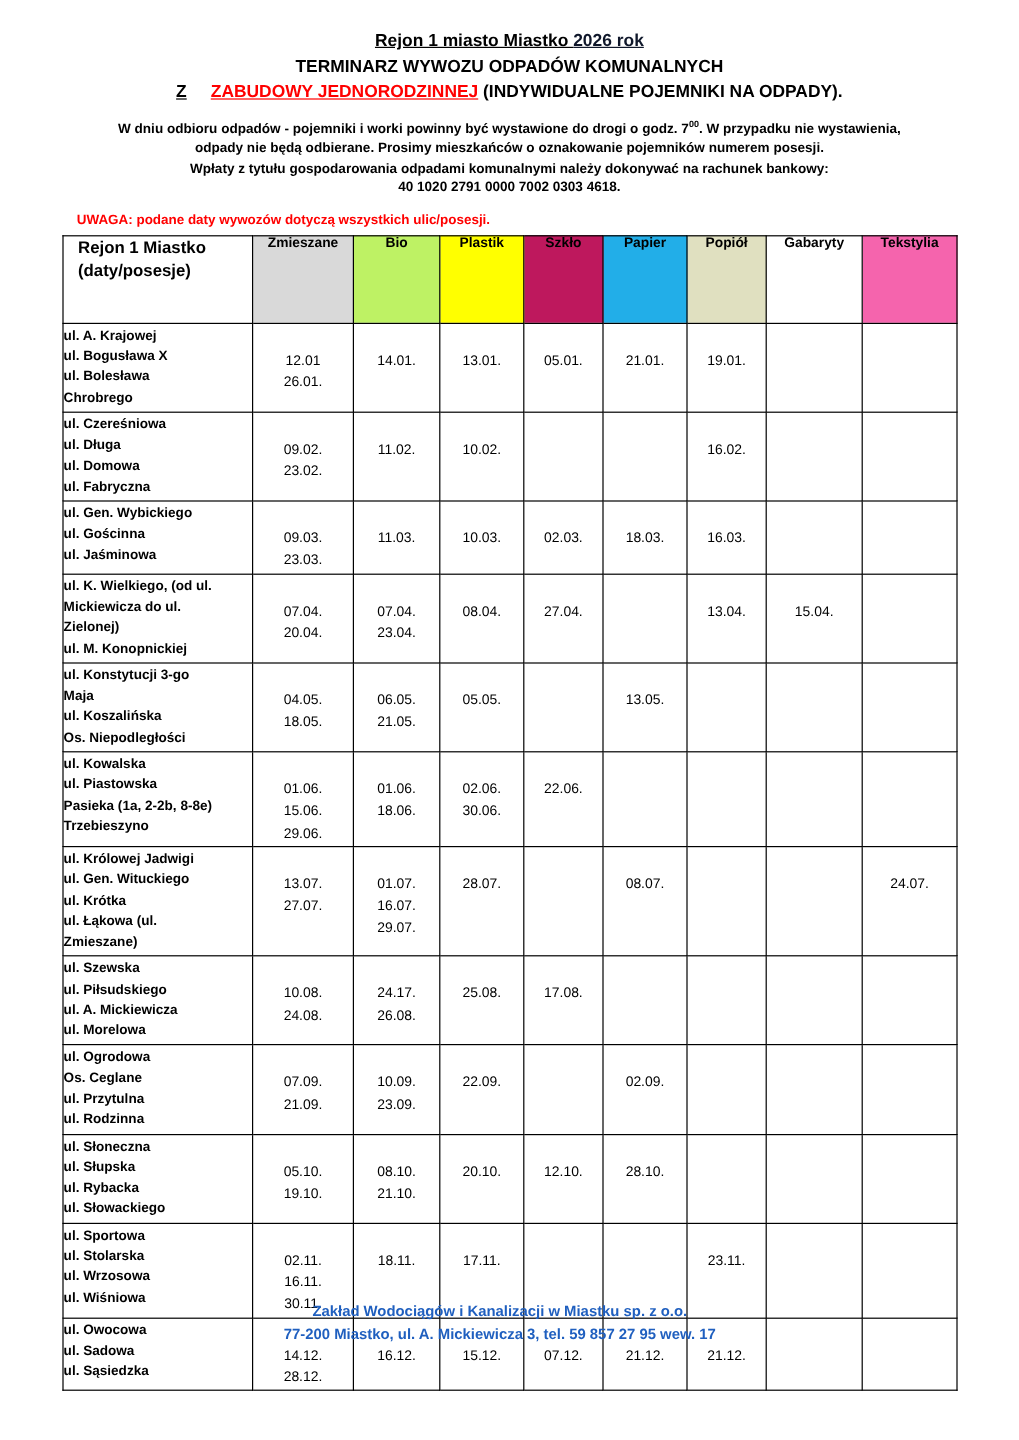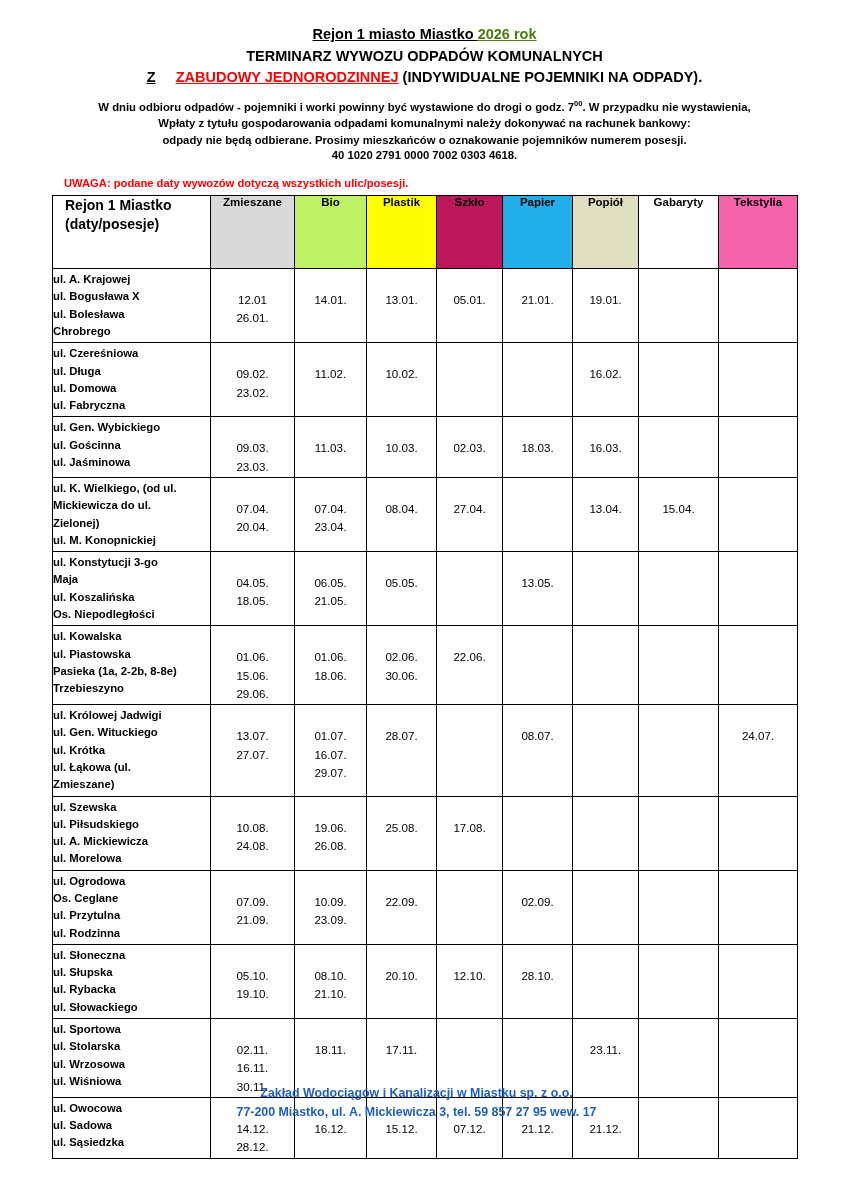--- a/index.html
+++ b/index.html
@@ -27,21 +27,21 @@
   .title-line1 {
     text-align: center;
     font-size: 14.5px;
     font-weight: bold;
     margin-bottom: 6px;
   }
   .title-line1 .u {
     text-decoration: underline;
   }
   .title-line1 .red {
-    color: #4d7c0f;
+    color: #0f172a;
     text-decoration: underline;
   }
   .title-line2 {
     text-align: center;
     font-size: 14.5px;
     font-weight: bold;
     margin-bottom: 5px;
   }
   .title-line3 {
     text-align: center;
@@ -163,22 +163,22 @@
 
   <div class="title-line2">TERMINARZ WYWOZU ODPADÓW KOMUNALNYCH</div>
 
   <div class="title-line3">
     <span class="u">Z</span>
     <span class="red-u">ZABUDOWY JEDNORODZINNEJ</span><span> (INDYWIDUALNE POJEMNIKI NA ODPADY).</span>
   </div>
 
   <div class="note">
     <span>W dniu odbioru odpadów  - pojemniki i worki powinny być wystawione do drogi o godz. 7</span><sup>00</sup><span>. W przypadku nie wystawienia,</span>
+    <span class="l2">odpady nie będą odbierane. Prosimy mieszkańców o oznakowanie pojemników numerem posesji.</span>
     <span class="l2">Wpłaty z tytułu gospodarowania odpadami komunalnymi należy dokonywać na rachunek bankowy:</span>
-    <span class="l2">odpady nie będą odbierane. Prosimy mieszkańców o oznakowanie pojemników numerem posesji.</span>
   </div>
   <div class="bank">40 1020 2791 0000 7002 0303 4618.</div>
 
   <div class="uwaga">UWAGA: podane daty wywozów dotyczą wszystkich ulic/posesji.</div>
 
   <table class="sched">
     <colgroup>
       <col class="c-region">
         <col class="c-zm">
         <col class="c-bio">
@@ -407,21 +407,21 @@
             <div>ul. Szewska</div>
             <div>ul. Piłsudskiego</div>
             <div>ul. A. Mickiewicza</div>
             <div>ul. Morelowa</div>
           </td>
           <td class="date-cell">
             <div>10.08.</div>
             <div>24.08.</div>
           </td>
           <td class="date-cell">
-            <div>19.06.</div>
+            <div>24.17.</div>
             <div>26.08.</div>
           </td>
           <td class="date-cell">
             <div>25.08.</div>
           </td>
           <td class="date-cell">
             <div>17.08.</div>
           </td>
           <td class="date-cell"></td>
           <td class="date-cell"></td>

